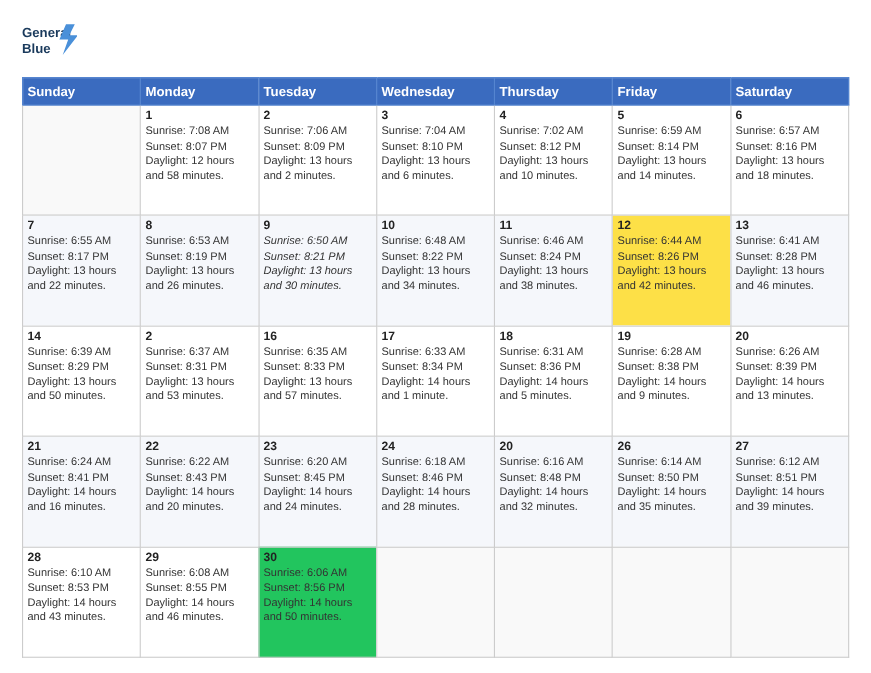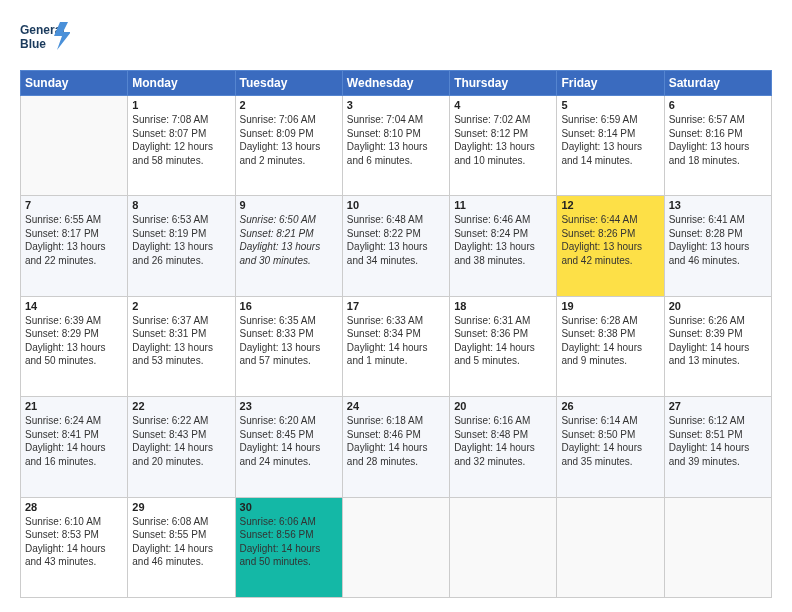--- a/index.html
+++ b/index.html
@@ -328,21 +328,21 @@
 Daylight: 14 hours
 and 43 minutes.</div>
           </td>
           <td style="background: rgb(255, 255, 255);">
             <span class="day-num">29</span>
             <div class="day-info" style="white-space: pre-line;">Sunrise: 6:08 AM
 Sunset: 8:55 PM
 Daylight: 14 hours
 and 46 minutes.</div>
           </td>
-          <td style="background: #14b8a6;">
+          <td style="background: #22c55e;">
             <span class="day-num">30</span>
             <div class="day-info" style="white-space: pre-line;">Sunrise: 6:06 AM
 Sunset: 8:56 PM
 Daylight: 14 hours
 and 50 minutes.</div>
           </td>
           <td class="empty-cell" style="background: rgb(249, 249, 249);"></td>
           <td class="empty-cell" style="background: rgb(249, 249, 249);"></td>
           <td class="empty-cell" style="background: rgb(249, 249, 249);"></td>
           <td class="empty-cell" style="background: rgb(249, 249, 249);"></td>

